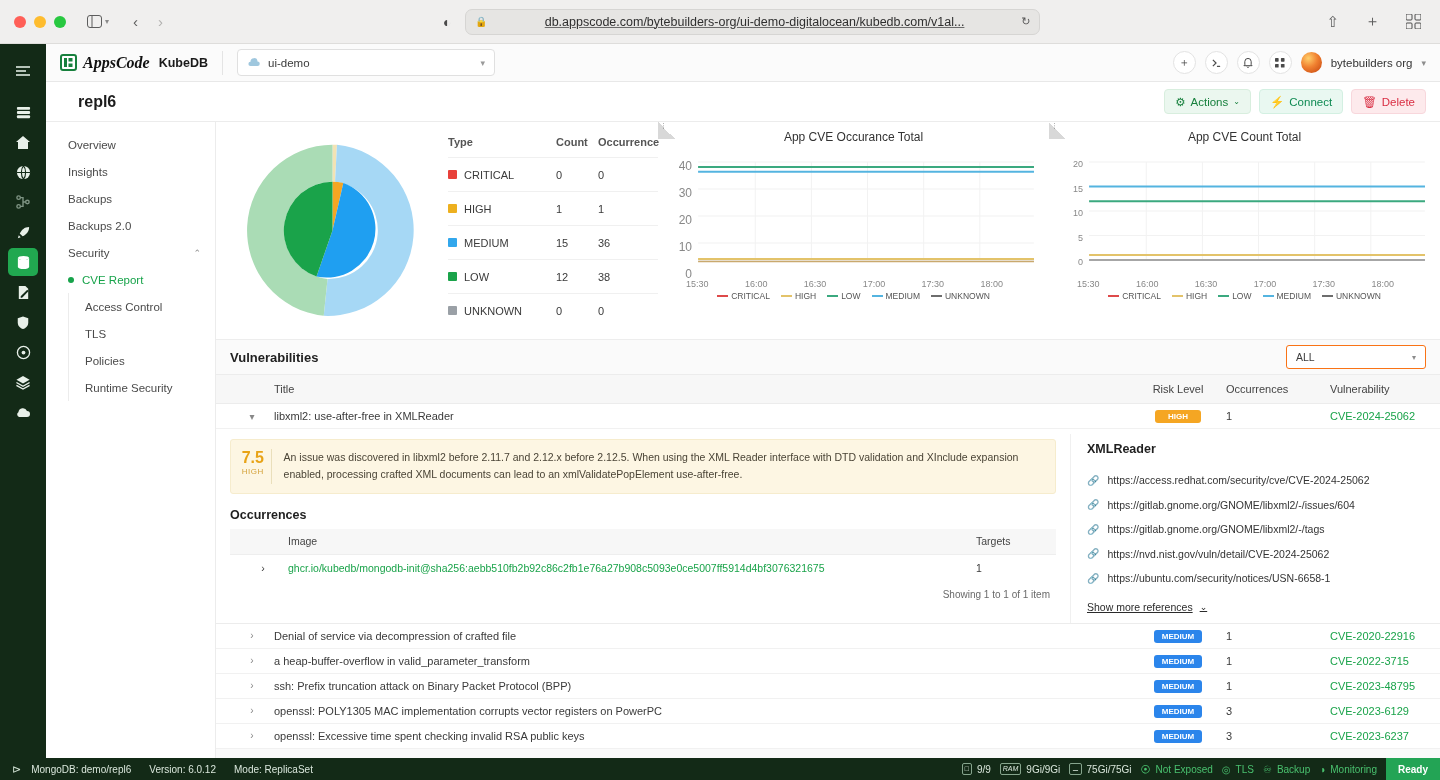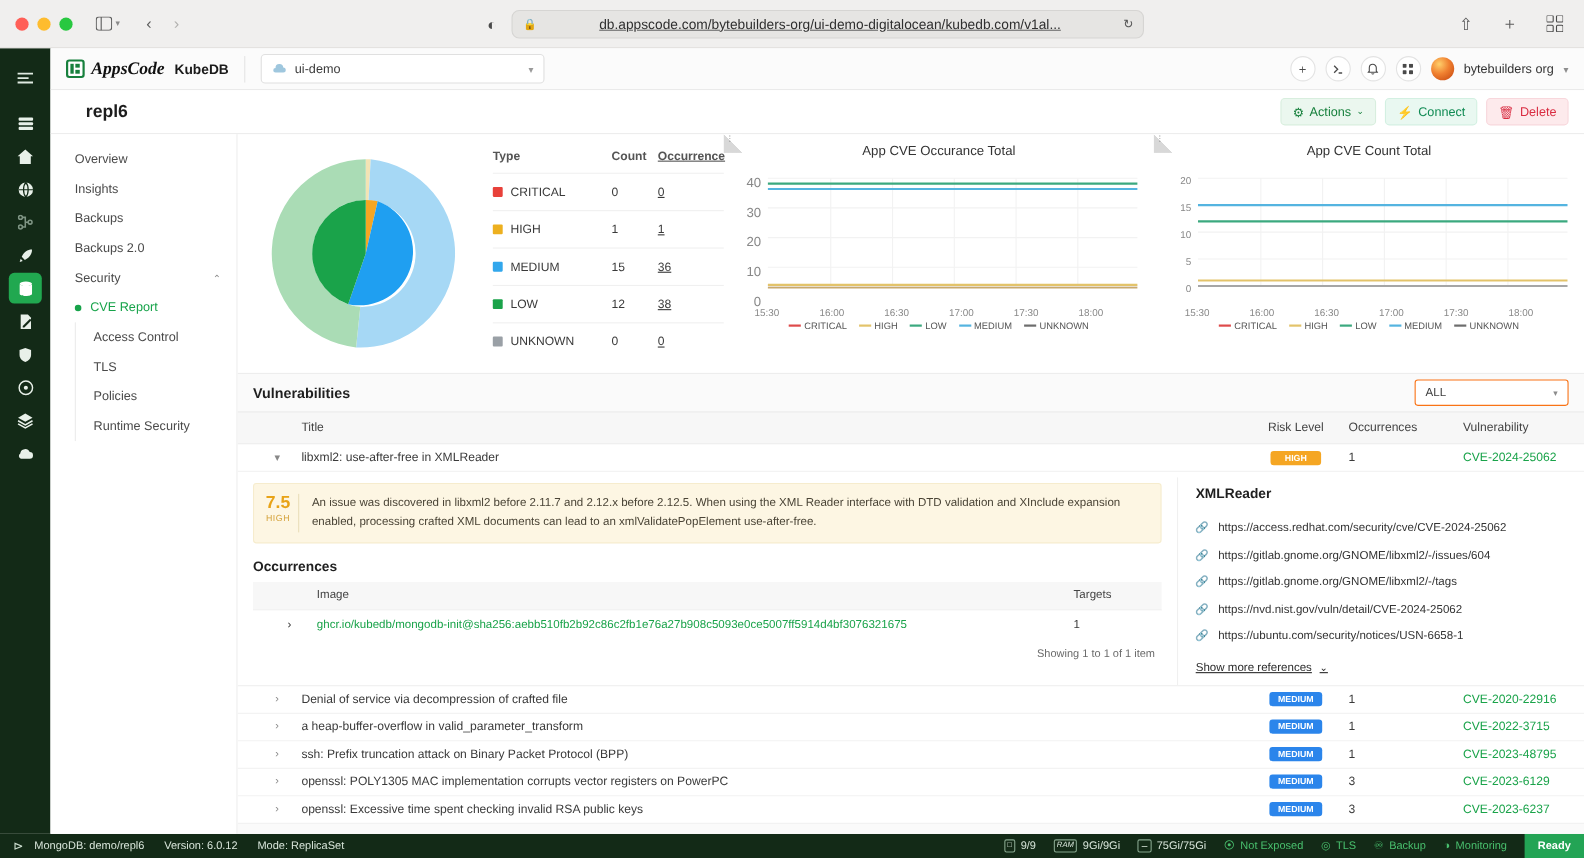--- a/index.html
+++ b/index.html
@@ -124,21 +124,21 @@
   .lnav-sublist .lnav-sub { padding-left: 16px; }
   
   .content { flex: 1; overflow: hidden; background: #fafafa; position: relative; min-width: 0; }
   .panel-top { display: flex; background: #fff; border-bottom: 1px solid #ededed; height: 218px; }
   .donut-cell { width: 232px; display: flex; align-items: center; justify-content: center; }
   .sev-table { width: 210px; padding-top: 10px; }
   .sev-head { display: flex; font-size: 11px; color: #555; font-weight: bold; padding: 4px 0 9px 0; }
   .sev-row { display: flex; font-size: 11px; color: #3a3a3a; align-items: center; height: 34px; border-top: 1px solid #f0f0f0; }
   .sev-type { width: 108px; display: flex; align-items: center; gap: 7px; }
   .sev-count { width: 42px; }
-  .sev-occ { width: 58px; text-decoration: underline; }
+  .sev-occ { width: 58px; }
   .sq { width: 9px; height: 9px; border-radius: 1px; }
   .chart-cell { flex: 1; position: relative; padding: 8px 10px 0 10px; min-width: 0; }
   .chart-corner {
     position: absolute; top: 0; left: 0; width: 17px; height: 17px;
     background: linear-gradient(225deg, #fff 50%, #d8d8d8 50%);
     font-size: 7px; color: #777; text-align: left; padding-left: 2px;
   }
   .chart-title { text-align: center; font-size: 12px; color: #333; margin-bottom: 6px; }
   .chart-legend { display: flex; justify-content: center; gap: 11px; font-size: 8.5px; color: #555; margin-top: 2px; }
   .chart-legend span.lk { display: flex; align-items: center; gap: 3px; }
@@ -208,21 +208,21 @@
   .showmore {
     font-size: 10.5px; color: #2b2b2b; text-decoration: underline; margin-top: 10px;
     display: inline-flex; align-items: center; gap: 7px;
   }
   
   .statusbar {
     height: 22px; background: #132a17; display: flex; align-items: center;
     color: #d9e6db; font-size: 10px; padding: 0 0 0 8px; gap: 0;
   }
   .sb-left { display: flex; align-items: center; gap: 18px; padding-left: 10px; }
-  .sb-right { margin-left: auto; display: flex; align-items: center; gap: 16px; padding-right: 0; }
+  .sb-right { margin-left: auto; display: flex; align-items: center; gap: 9px; padding-right: 0; }
   .sb-item { display: flex; align-items: center; gap: 5px; }
   .sb-item.green { color: #49c06e; }
   .ready-pill {
     background: #23a455; color: #fff; padding: 7px 12px; font-size: 10px; font-weight: bold;
     height: 22px; display: flex; align-items: center;
   }
   .sb-icbox { border: 1px solid #86a58d; border-radius: 2px; padding: 0 2px; font-size: 7px; line-height: 10px; }
   svg { display: block; }
 </style>
 </head>

